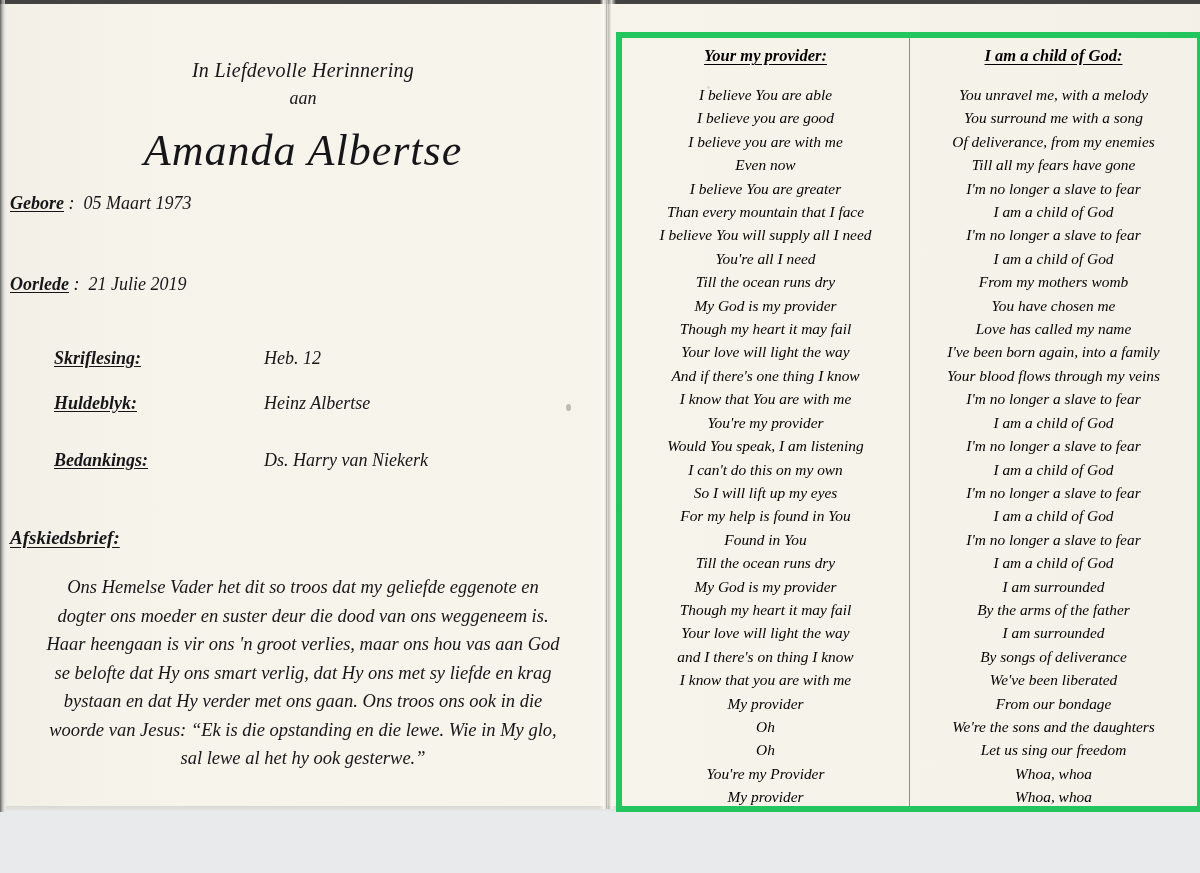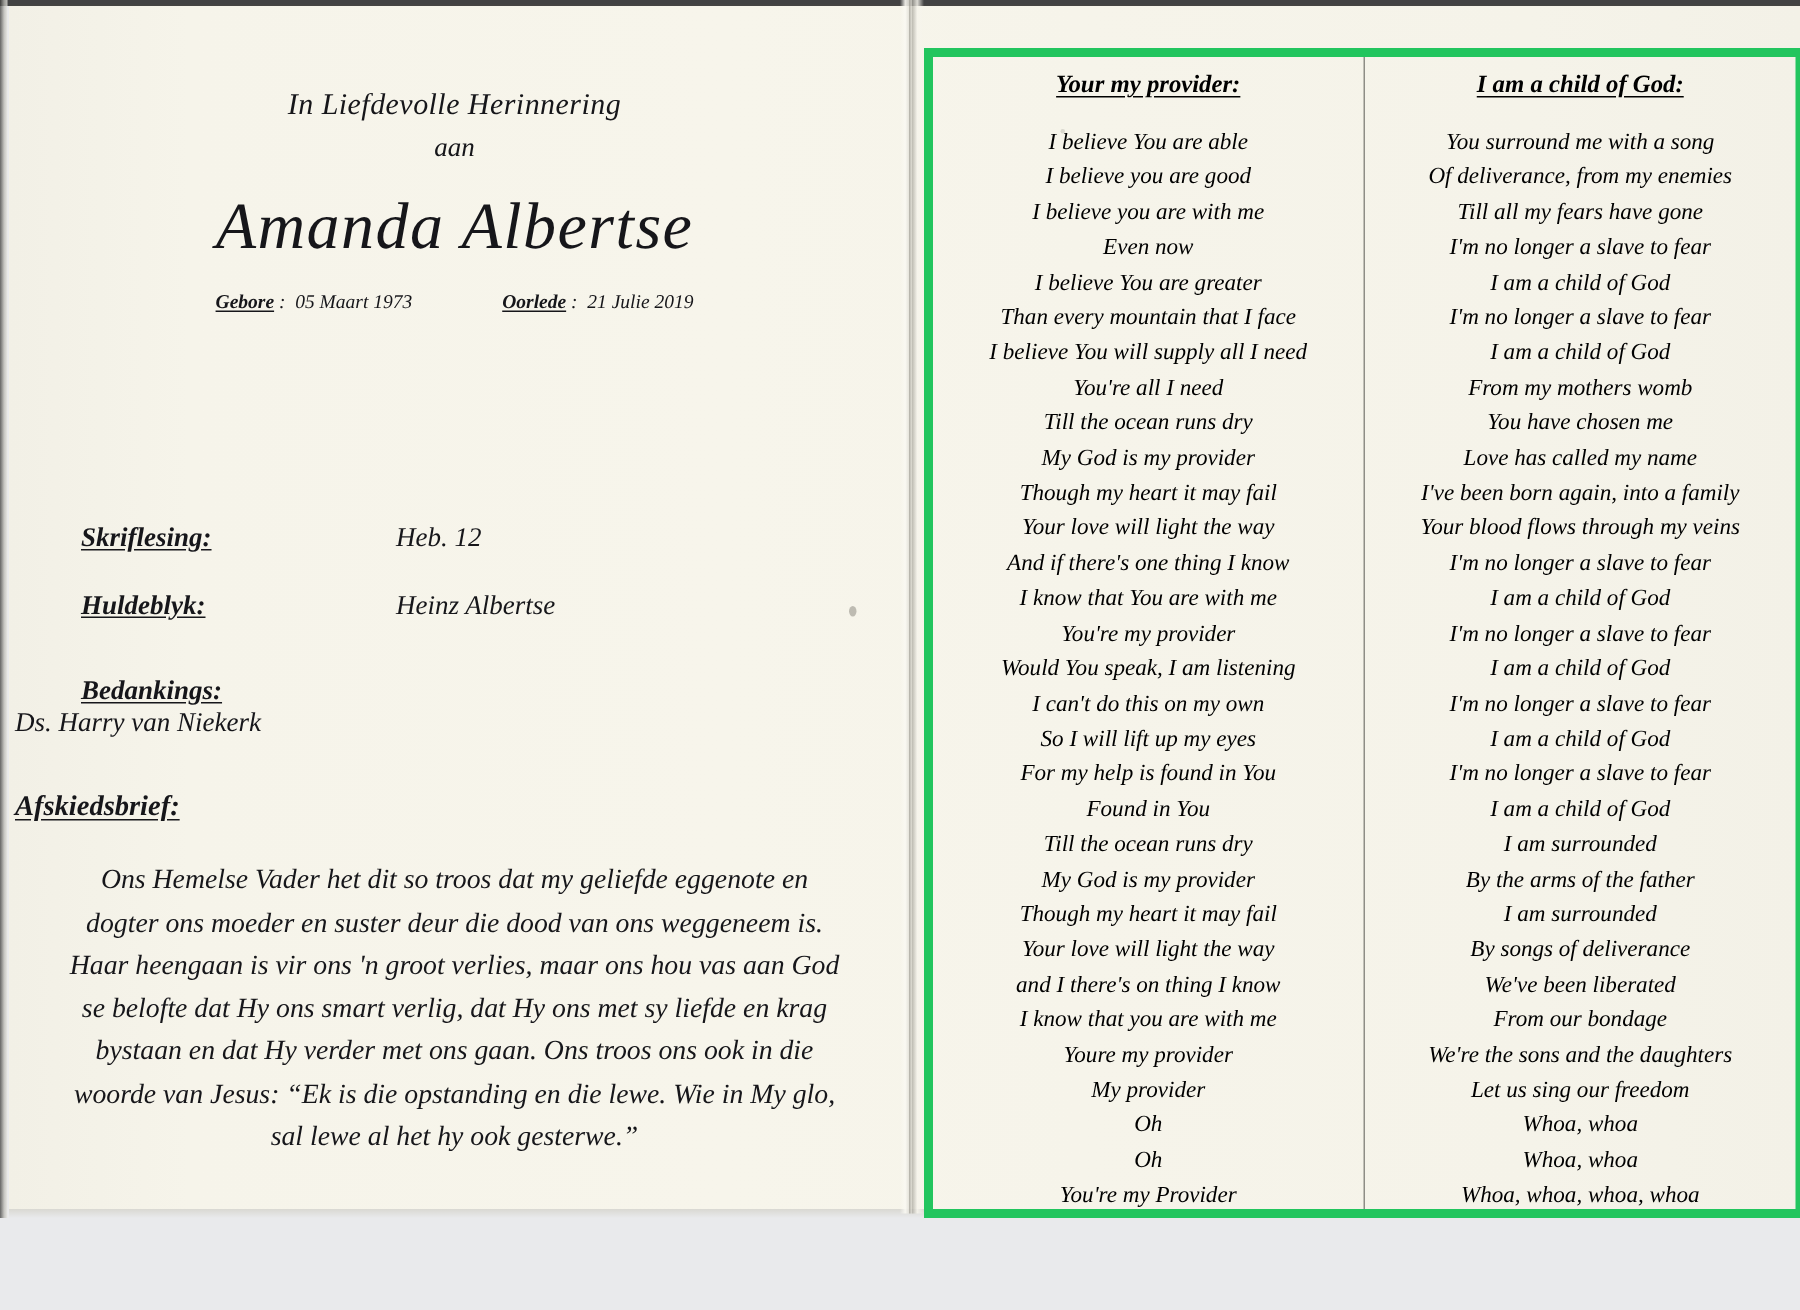--- a/index.html
+++ b/index.html
@@ -134,22 +134,23 @@
   }
 
   .dates-row {
     position: absolute;
     left: 0;
     top: 190px;
     width: 586px;
     display: flex;
     justify-content: center;
     gap: 60px;
-    font-size: 13px;
-    font-style: italic;
+    font-size: 18px;
+    font-style: italic;
+    flex-direction: column;
   }
   .dates-row .grp { white-space: nowrap; }
   .lbl-u {
     font-weight: bold;
     text-decoration: underline;
     text-underline-offset: 2px;
   }
 
   .service-block {
     position: absolute;
@@ -295,21 +296,21 @@
 
     <div class="details-list">
       <div class="detail-row">
         <div class="detail-label"><span>Skriflesing:</span></div>
         <div class="detail-value">Heb. 12</div>
       </div>
       <div class="detail-row">
         <div class="detail-label"><span>Huldeblyk:</span></div>
         <div class="detail-value">Heinz Albertse</div>
       </div>
-      <div class="detail-row" style="margin-top:12px;flex-direction:column;">
+      <div class="detail-row" style="margin-top:12px;">
         <div class="detail-label"><span>Bedankings:</span></div>
         <div class="detail-value">Ds. Harry van Niekerk</div>
       </div>
     </div>
 
     <div class="farewell-title"><span>Afskiedsbrief:</span></div>
 
     <div class="farewell-body">
       <div>Ons Hemelse Vader het dit so troos dat my geliefde eggenote en</div>
       <div>dogter ons moeder en suster deur die dood van ons weggeneem is.</div>
@@ -346,32 +347,32 @@
           <div class="lyric-line">I can't do this on my own</div>
           <div class="lyric-line">So I will lift up my eyes</div>
           <div class="lyric-line">For my help is found in You</div>
           <div class="lyric-line">Found in You</div>
           <div class="lyric-line">Till the ocean runs dry</div>
           <div class="lyric-line">My God is my provider</div>
           <div class="lyric-line">Though my heart it may fail</div>
           <div class="lyric-line">Your love will light the way</div>
           <div class="lyric-line">and I there's on thing I know</div>
           <div class="lyric-line">I know that you are with me</div>
-          <div class="lyric-line">Youre my provider</div>
           <div class="lyric-line">My provider</div>
           <div class="lyric-line">Oh</div>
           <div class="lyric-line">Oh</div>
           <div class="lyric-line">You're my Provider</div>
           <div class="lyric-line">My provider</div>
         </div>
     </div>
 
     <div class="lyrics-col">
       <div class="lyrics-title"><span>I am a child of God:</span></div>
       <div id="col1-lines">
+          <div class="lyric-line">You unravel me, with a melody</div>
           <div class="lyric-line">You surround me with a song</div>
           <div class="lyric-line">Of deliverance, from my enemies</div>
           <div class="lyric-line">Till all my fears have gone</div>
           <div class="lyric-line">I'm no longer a slave to fear</div>
           <div class="lyric-line">I am a child of God</div>
           <div class="lyric-line">I'm no longer a slave to fear</div>
           <div class="lyric-line">I am a child of God</div>
           <div class="lyric-line">From my mothers womb</div>
           <div class="lyric-line">You have chosen me</div>
           <div class="lyric-line">Love has called my name</div>

